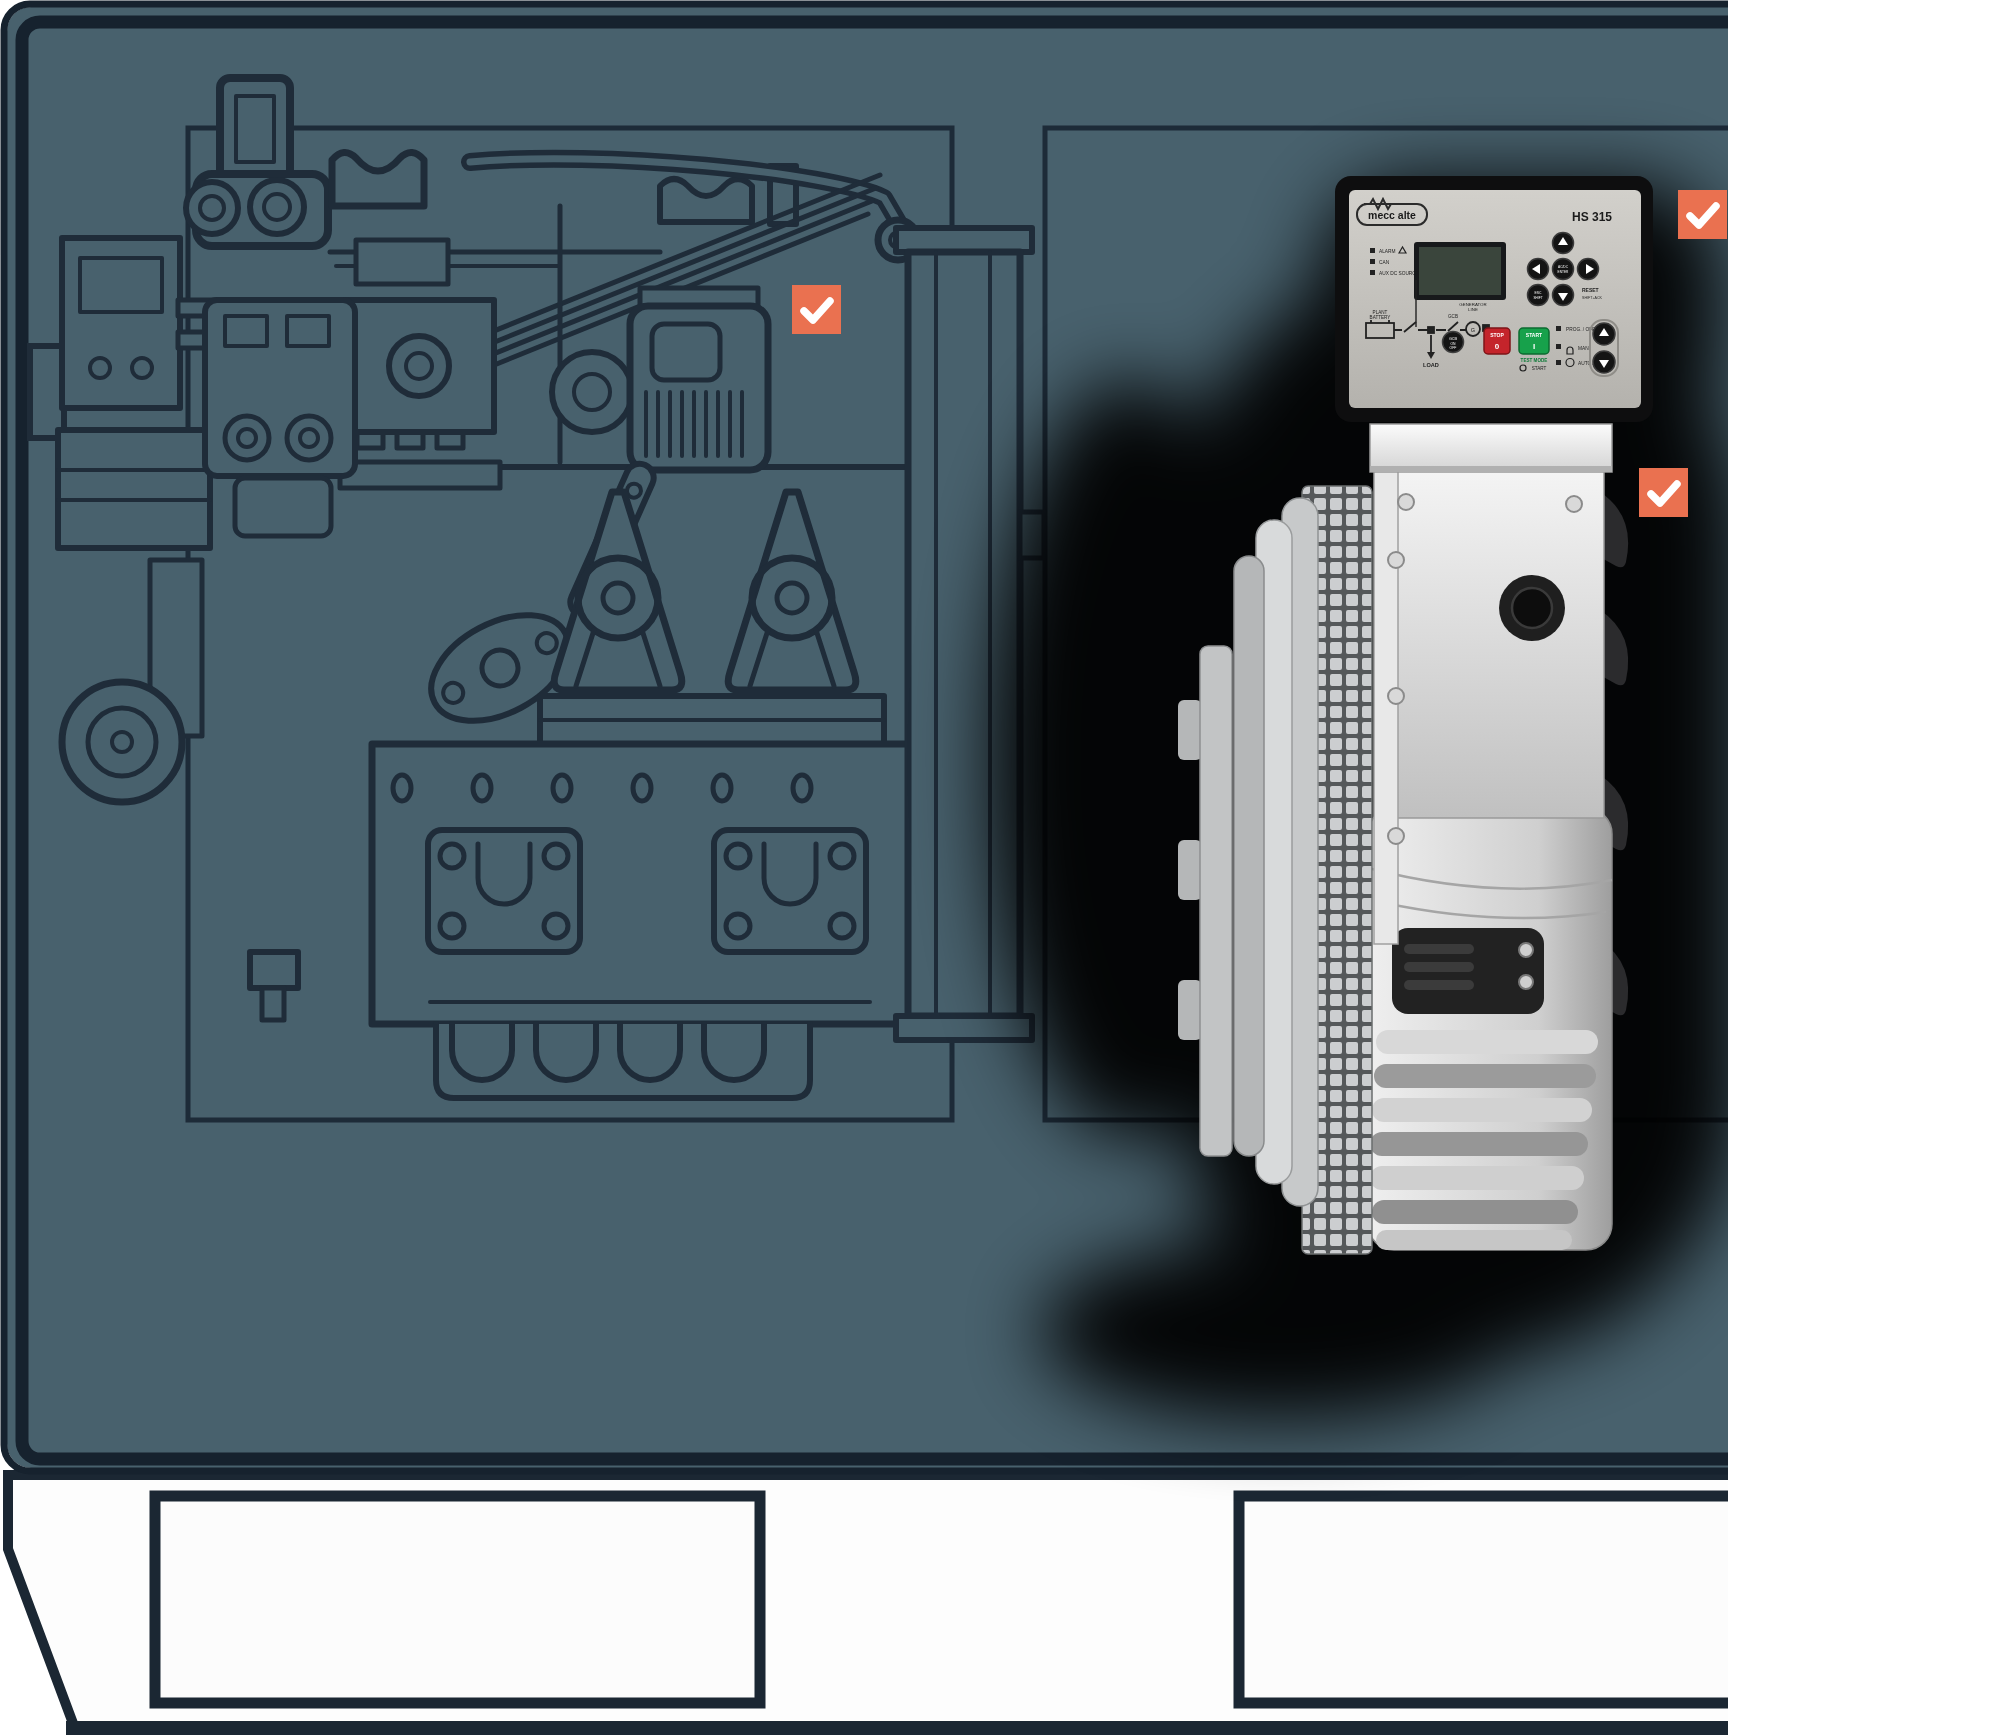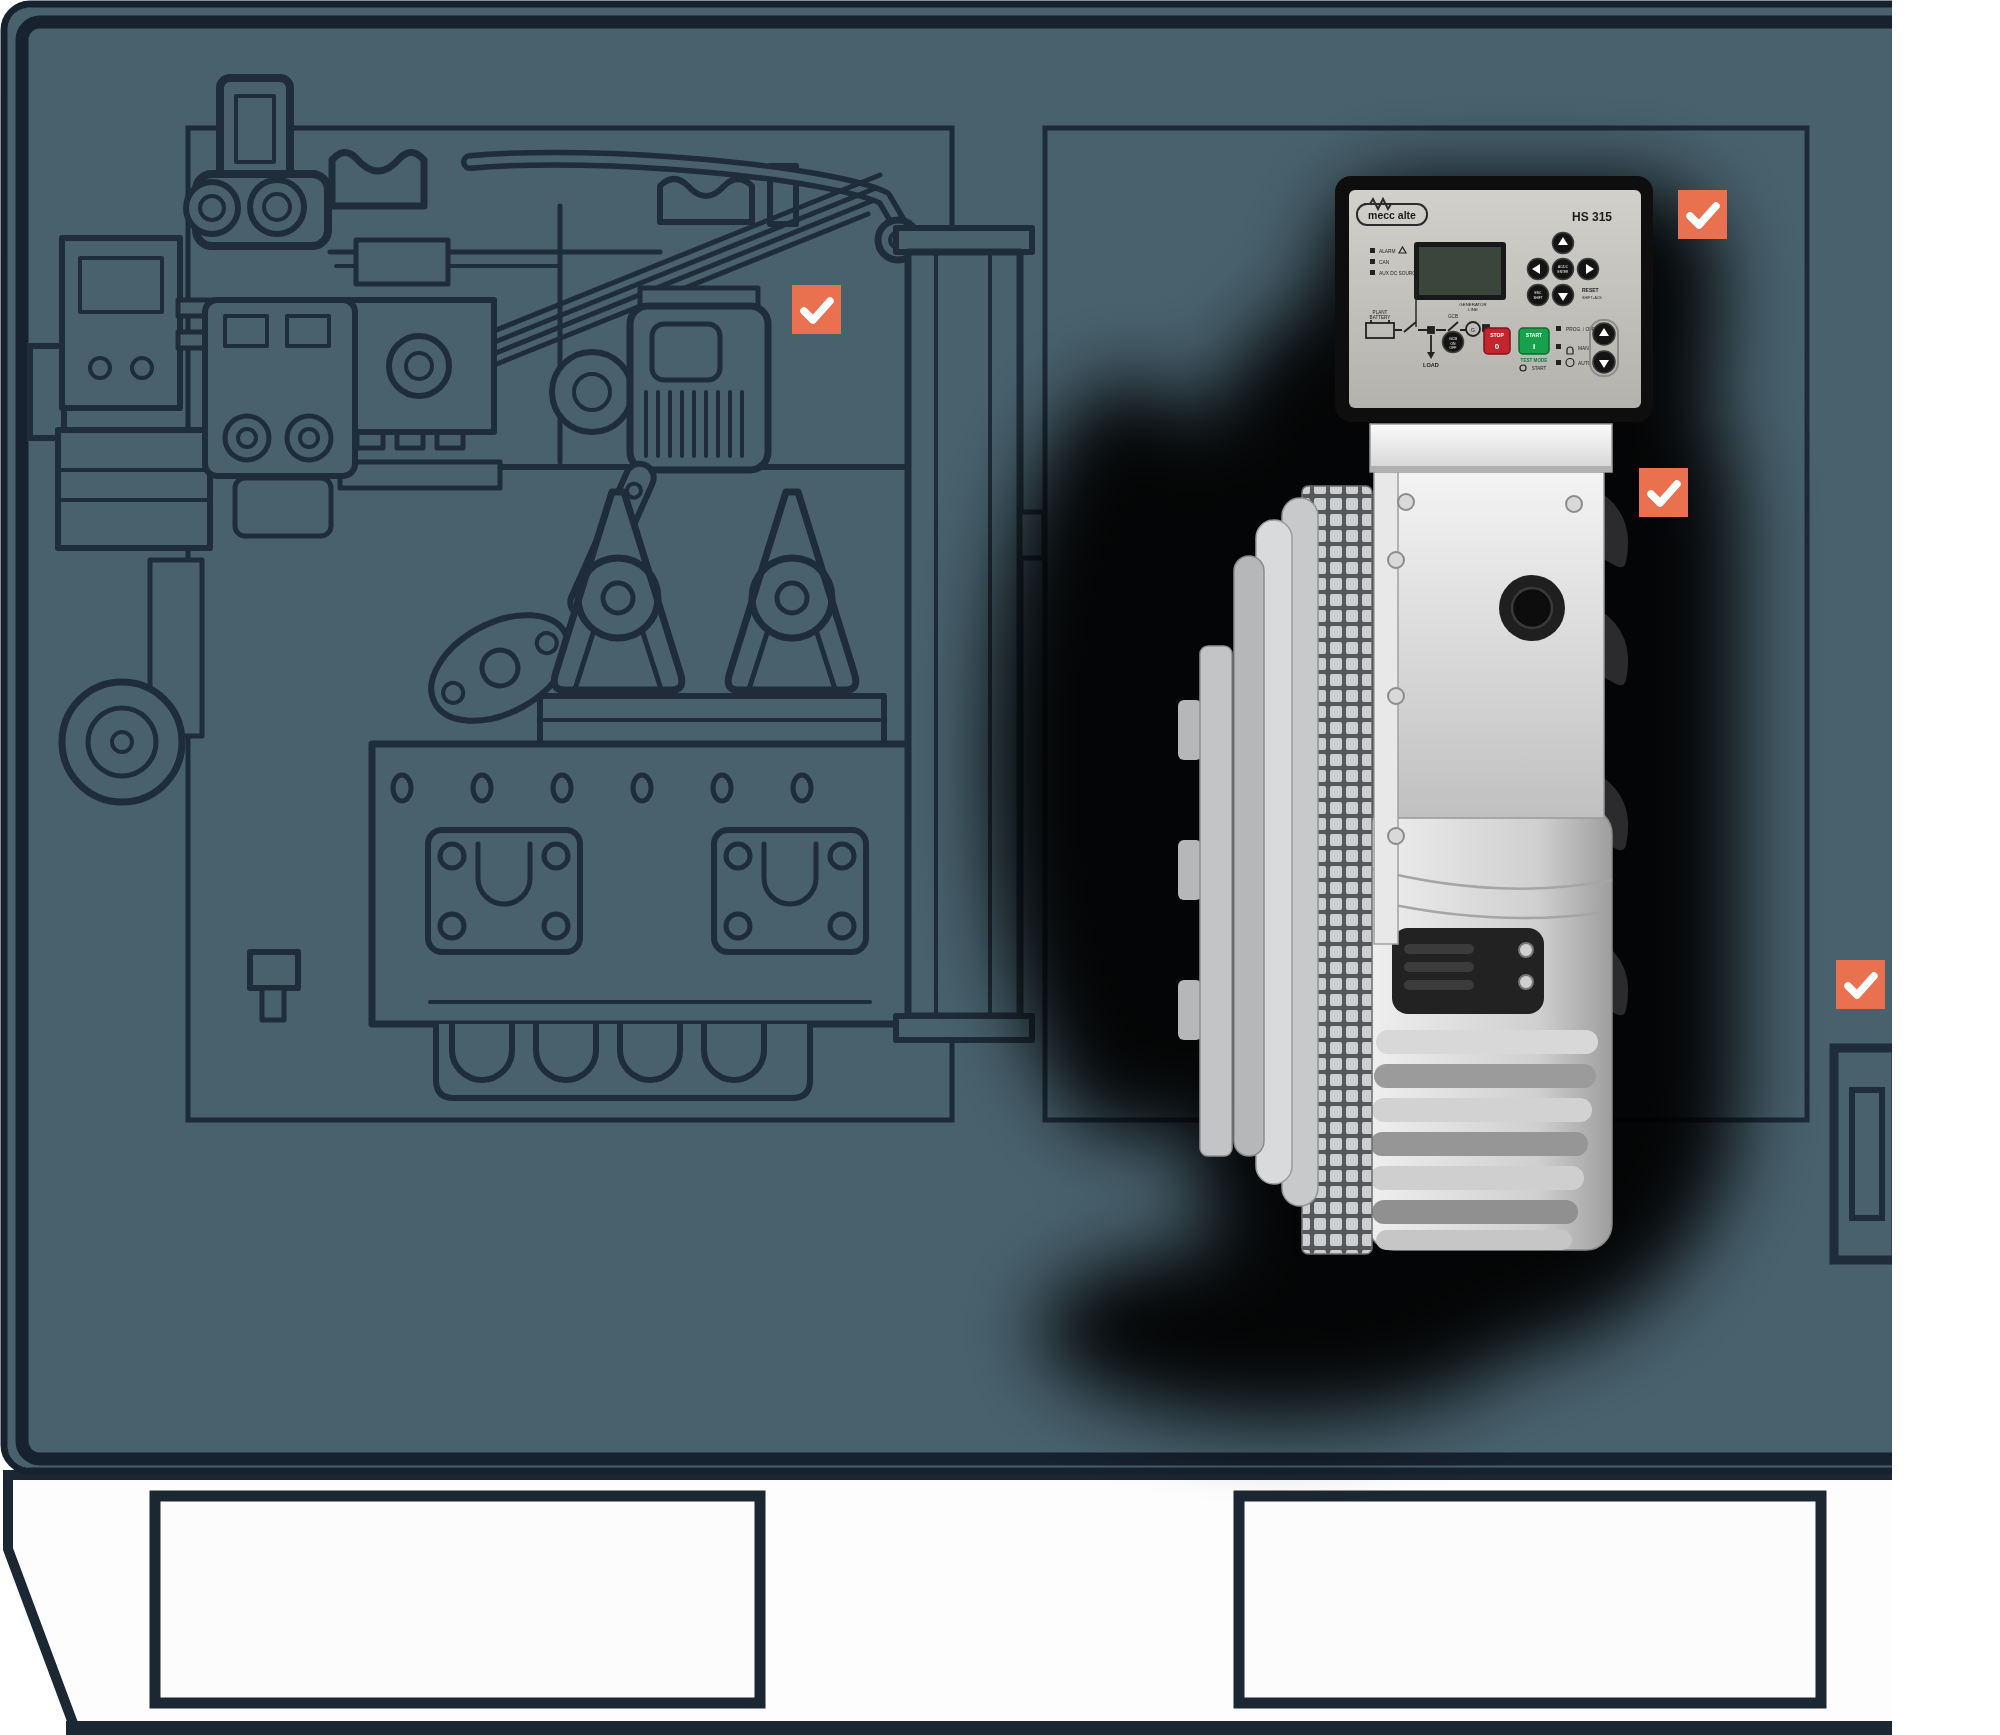--- a/index.html
+++ b/index.html
@@ -1,16 +1,16 @@
 <!DOCTYPE html>
 <html><head>
 <meta charset="utf-8">
 <style>
   html,body{margin:0;padding:0;background:#ffffff;}
-  .stage{width:1892px;height:1735px;position:relative;background:#ffffff;overflow:hidden;}
+  .stage{width:1728px;height:1735px;position:relative;background:#ffffff;overflow:hidden;}
   svg{display:block;}
   .t{font-family:"Liberation Sans","DejaVu Sans",sans-serif;}
 </style>
 </head>
 <body>
 
 <div class="stage">
 <svg width="2000" height="1735" viewBox="0 0 2000 1735">
   <defs>
     <filter id="blob" x="-40%" y="-40%" width="180%" height="180%">

